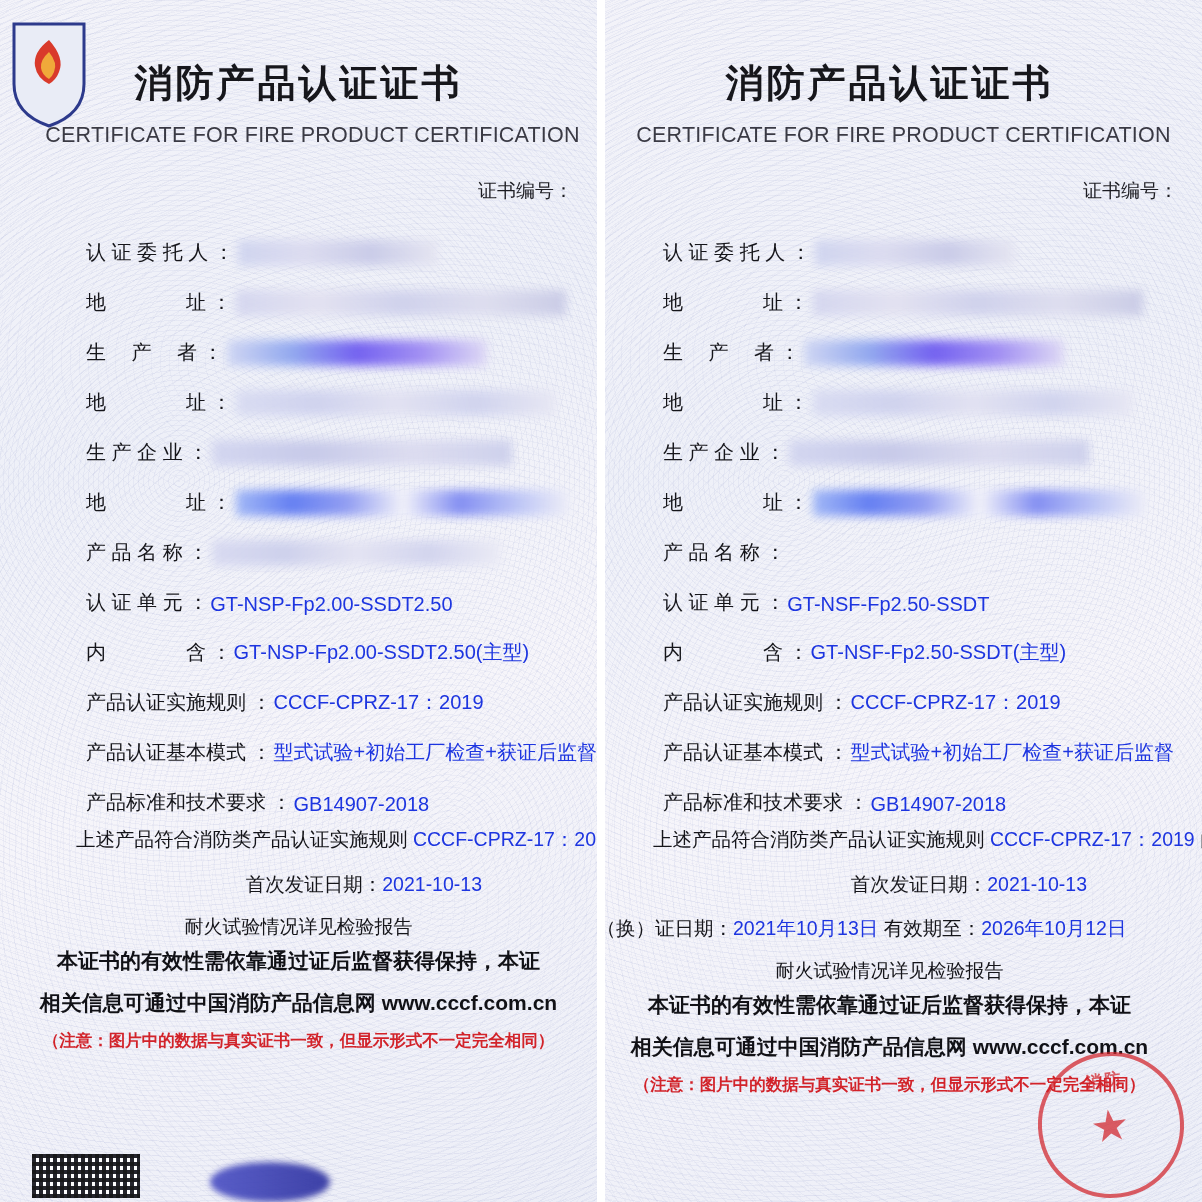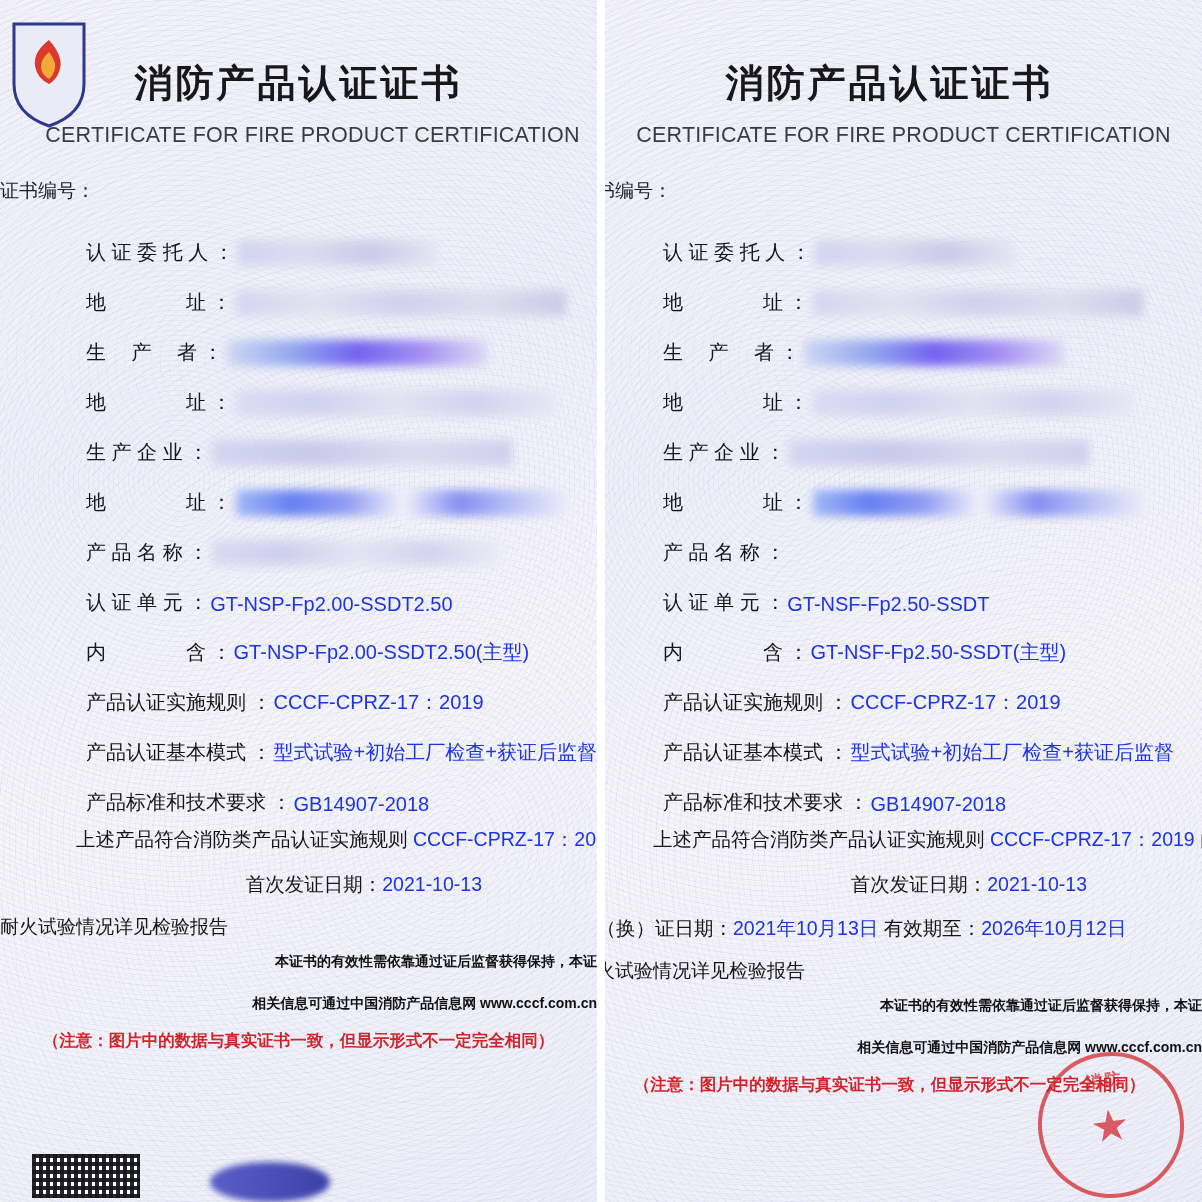--- a/index.html
+++ b/index.html
@@ -60,20 +60,21 @@
   .subtitle {
     text-align: center;
     font-size: 21.5px;
     color: #3a3a44;
     letter-spacing: .2px;
     margin-top: 14px;
     white-space: nowrap;
     padding-left: 28px;
   }
   .certno {
+    text-align: right;
     font-size: 19px;
     color: #1c1c22;
     margin-top: 30px;
     padding-right: 24px;
     white-space: nowrap;
   }
   
   .rows {
     margin-top: 12px;
     padding: 0 22px 0 86px;
@@ -122,29 +123,29 @@
   .right-line {
     text-align: right;
     padding-right: 115px;
     font-size: 19.5px;
     color: #15151a;
     line-height: 44px;
     white-space: nowrap;
   }
   .right-line .blue { color: #1d35e0; }
   .note-center {
-    text-align: left;
+    text-align: center;
     font-size: 19px;
     color: #15151a;
     margin-top: 8px;
     white-space: nowrap;
   }
   .bold-line {
-    text-align: right;
-    font-size: 14px;
+    text-align: center;
+    font-size: 21px;
     font-weight: bold;
     color: #111116;
     line-height: 42px;
     white-space: nowrap;
   }
   .redline {
     text-align: center;
     font-size: 16.5px;
     font-weight: bold;
     color: #d2232a;

